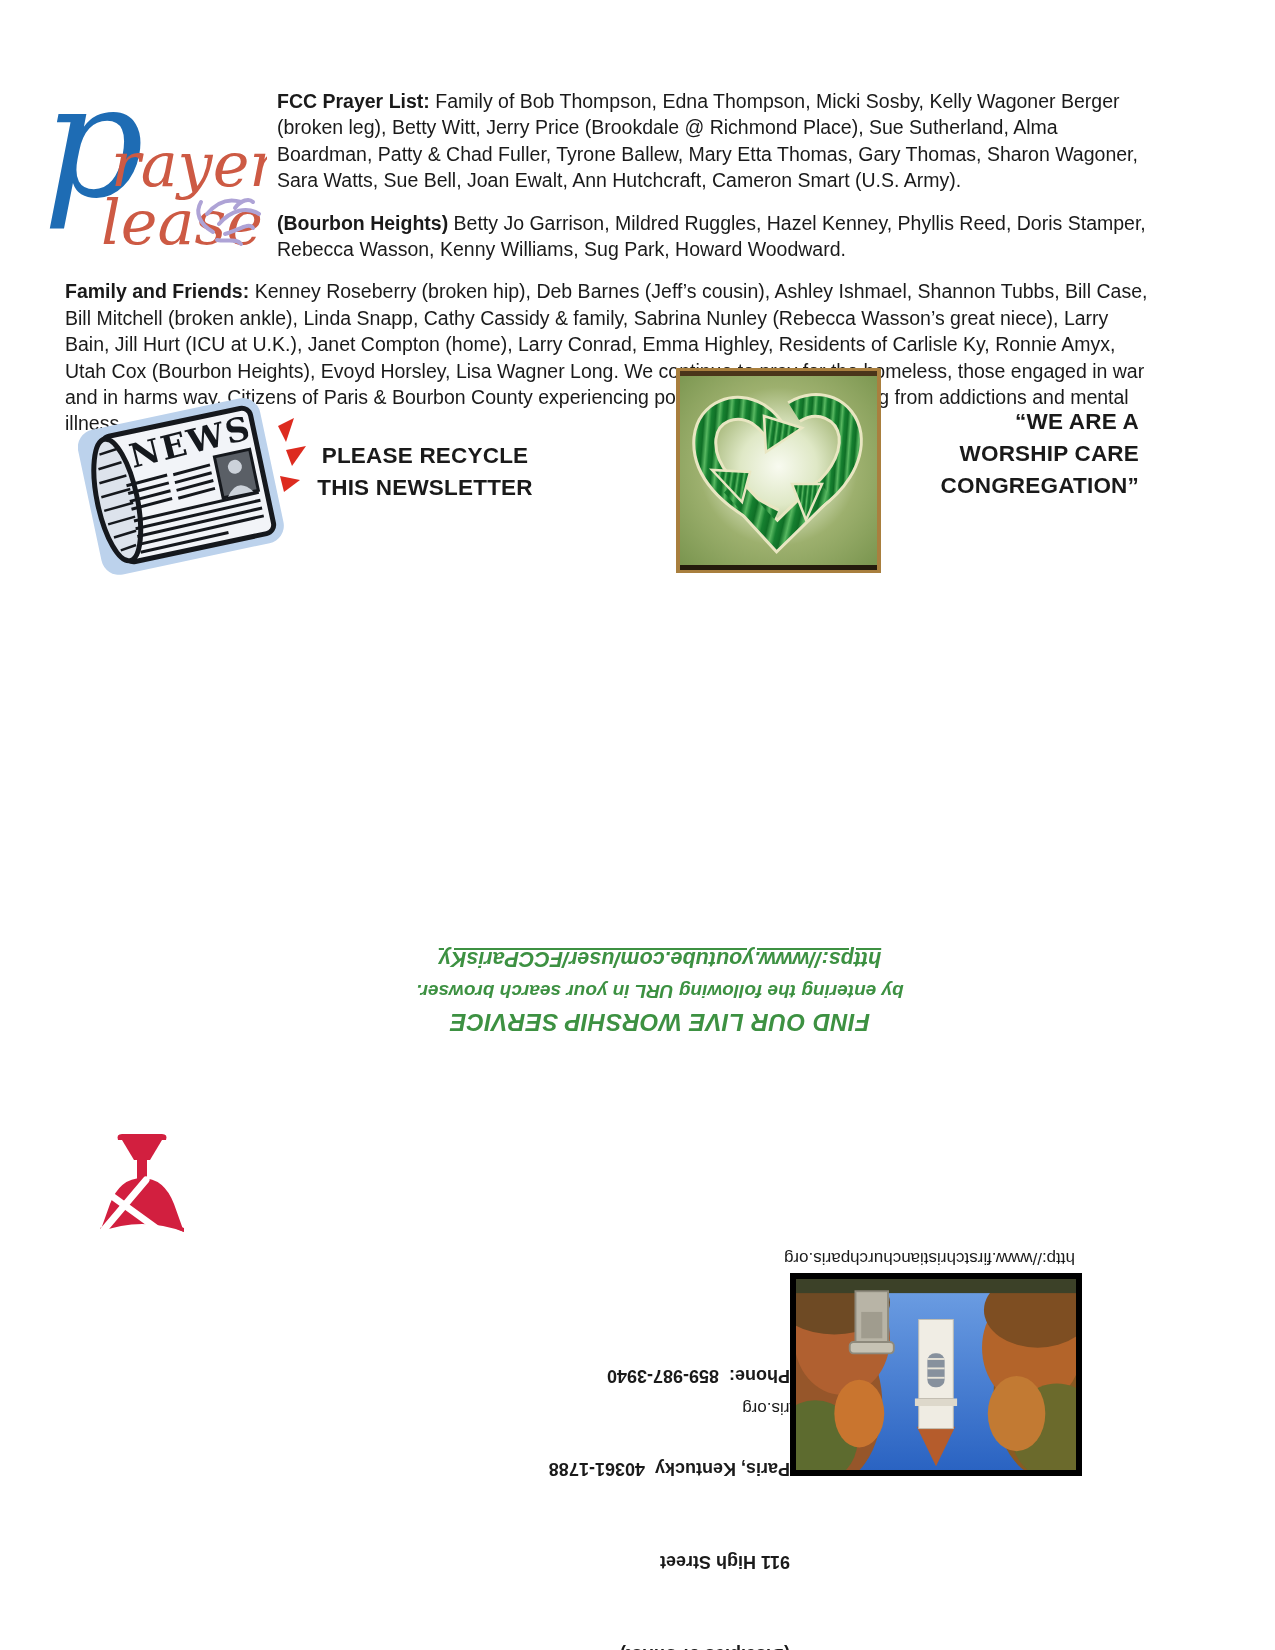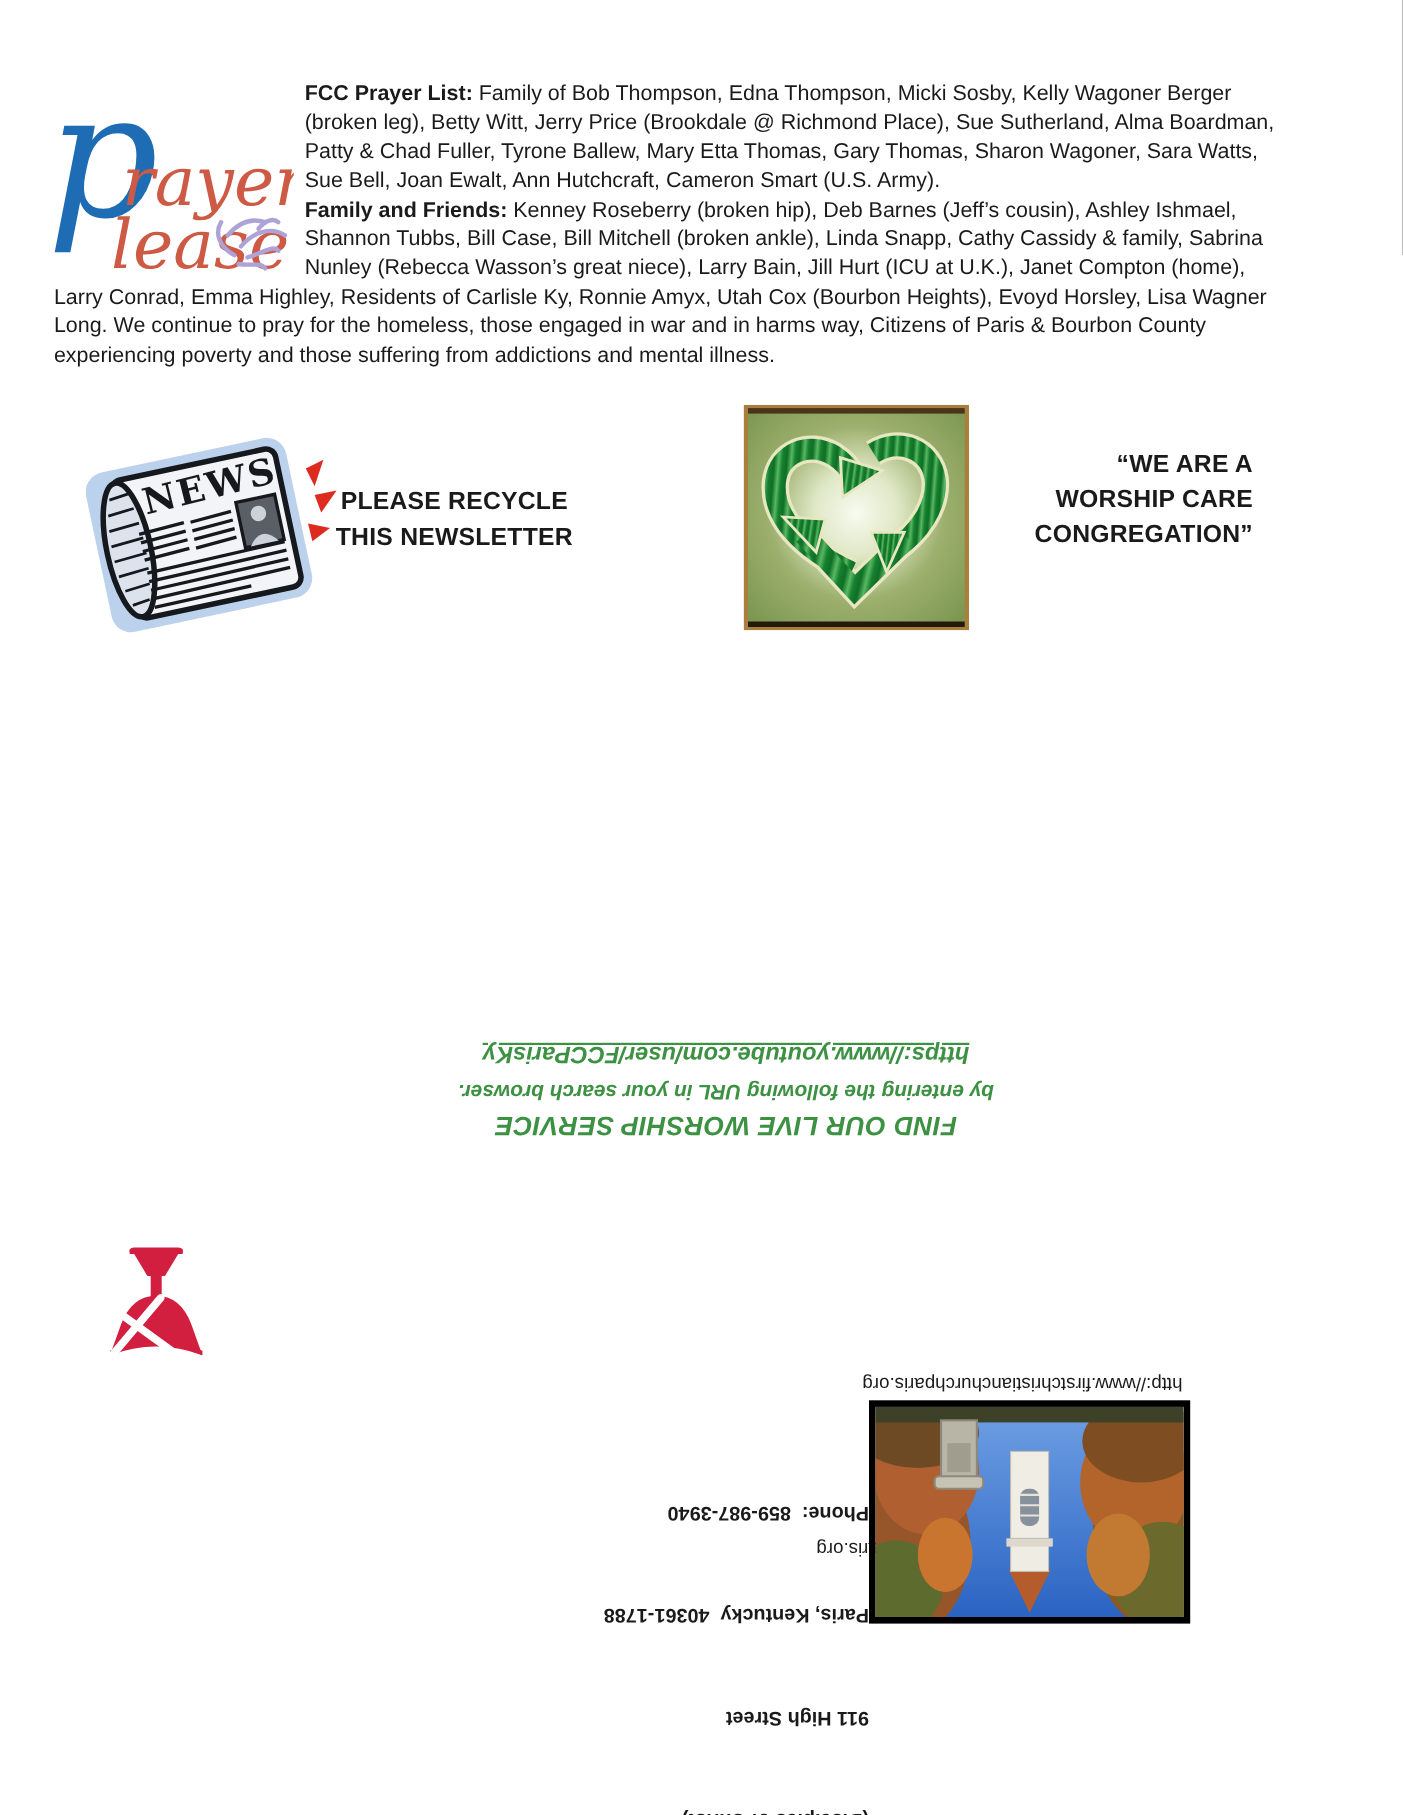--- a/index.html
+++ b/index.html
@@ -3,25 +3,25 @@
 <meta charset="utf-8">
 <style>
   html,body{margin:0;padding:0;background:#888;}
   #page{
     position:relative;width:1275px;height:1650px;margin:0 auto;background:#ffffff;
     font-family:"Liberation Sans",sans-serif;color:#1a1a1a;overflow:hidden;
   }
   
   .prayer-section{position:absolute;left:49px;top:72px;width:1116px;font-size:19.5px;line-height:26.4px;}
   .prayer-logo{float:left;width:218px;height:180px;margin:2px 10px 2px 0;}
-  .prayer-section p{margin:0;}
+  .prayer-section p{margin:16px;}
   .prayer-section b{font-weight:bold;}
   
   .newspaper{position:absolute;left:78px;top:392px;width:238px;height:188px;}
-  .recycle-label{position:absolute;left:284px;top:440px;width:258px;text-align:center;
+  .recycle-label{position:absolute;left:296px;top:440px;width:258px;text-align:center;
     font-size:22.5px;font-weight:bold;line-height:32px;letter-spacing:.2px;}
   .recycle-square{position:absolute;left:676px;top:368px;width:205px;height:205px;}
   .creation-label{position:absolute;left:897px;top:406px;width:242px;text-align:right;
     font-size:22.5px;font-weight:bold;line-height:32px;letter-spacing:.2px;}
   
   .worship-block{position:absolute;left:330px;top:945px;width:660px;transform:rotate(180deg);
     text-align:center;color:#3d9142;}
   .worship-heading{font-size:24px;font-weight:bold;font-style:italic;letter-spacing:.4px;line-height:30px;}
   .worship-instruction{font-size:19px;font-weight:bold;font-style:italic;line-height:26px;margin-top:3px;}
   .worship-url{display:inline-block;font-size:21.5px;font-weight:bold;font-style:italic;
@@ -58,20 +58,21 @@
           <path d="M158,140 C168,128 180,124 192,128"></path>
           <path d="M170,150 C182,136 198,132 210,140"></path>
           <path d="M164,158 C150,150 146,138 152,128"></path>
           <path d="M176,160 C190,156 200,148 204,154"></path>
           <path d="M186,134 C192,126 200,124 204,128"></path>
           <path d="M168,166 C178,168 188,164 192,170"></path>
         </g>
       </svg>
     </div>
     <p><b>FCC Prayer List:</b> <span>Family of Bob Thompson, Edna Thompson, Micki Sosby, Kelly Wagoner Berger (broken leg), Betty Witt, Jerry Price (Brookdale @ Richmond Place), Sue Sutherland, Alma Boardman, Patty &amp; Chad Fuller, Tyrone Ballew, Mary Etta Thomas, Gary Thomas, Sharon Wagoner, Sara Watts, Sue Bell, Joan Ewalt, Ann Hutchcraft, Cameron Smart (U.S. Army).</span></p>
+    <p><b>(Bourbon Heights)</b> <span>Betty Jo Garrison, Mildred Ruggles, Hazel Kenney, Phyllis Reed, Doris Stamper, Rebecca Wasson, Kenny Williams, Sug Park, Howard Woodward.</span></p>
     <p><b>Family and Friends:</b> <span>Kenney Roseberry (broken hip), Deb Barnes (Jeff’s cousin), Ashley Ishmael, Shannon Tubbs, Bill Case, Bill Mitchell (broken ankle), Linda Snapp, Cathy Cassidy &amp; family, Sabrina Nunley (Rebecca Wasson’s great niece), Larry Bain, Jill Hurt (ICU at U.K.), Janet Compton (home), Larry Conrad, Emma Highley, Residents of Carlisle Ky, Ronnie Amyx, Utah Cox (Bourbon Heights), Evoyd Horsley, Lisa Wagner Long. We continue to pray for the homeless, those engaged in war and in harms way, Citizens of Paris &amp; Bourbon County experiencing poverty and those suffering from addictions and mental illness.</span></p>
   </div>
 
   <div class="newspaper">
     <svg viewBox="0 0 238 188" width="238" height="188">
       <g transform="rotate(-12 105 95)">
         <rect x="10" y="20" width="186" height="148" rx="18" fill="#bcd2ec"></rect>
         <rect x="34" y="30" width="152" height="128" rx="9" fill="#f2f4f8" stroke="#15181d" stroke-width="5"></rect>
         <ellipse cx="38" cy="94" rx="20" ry="62" fill="#dde3ec" stroke="#15181d" stroke-width="5"></ellipse>
         <g stroke="#15181d" stroke-width="2.5">

